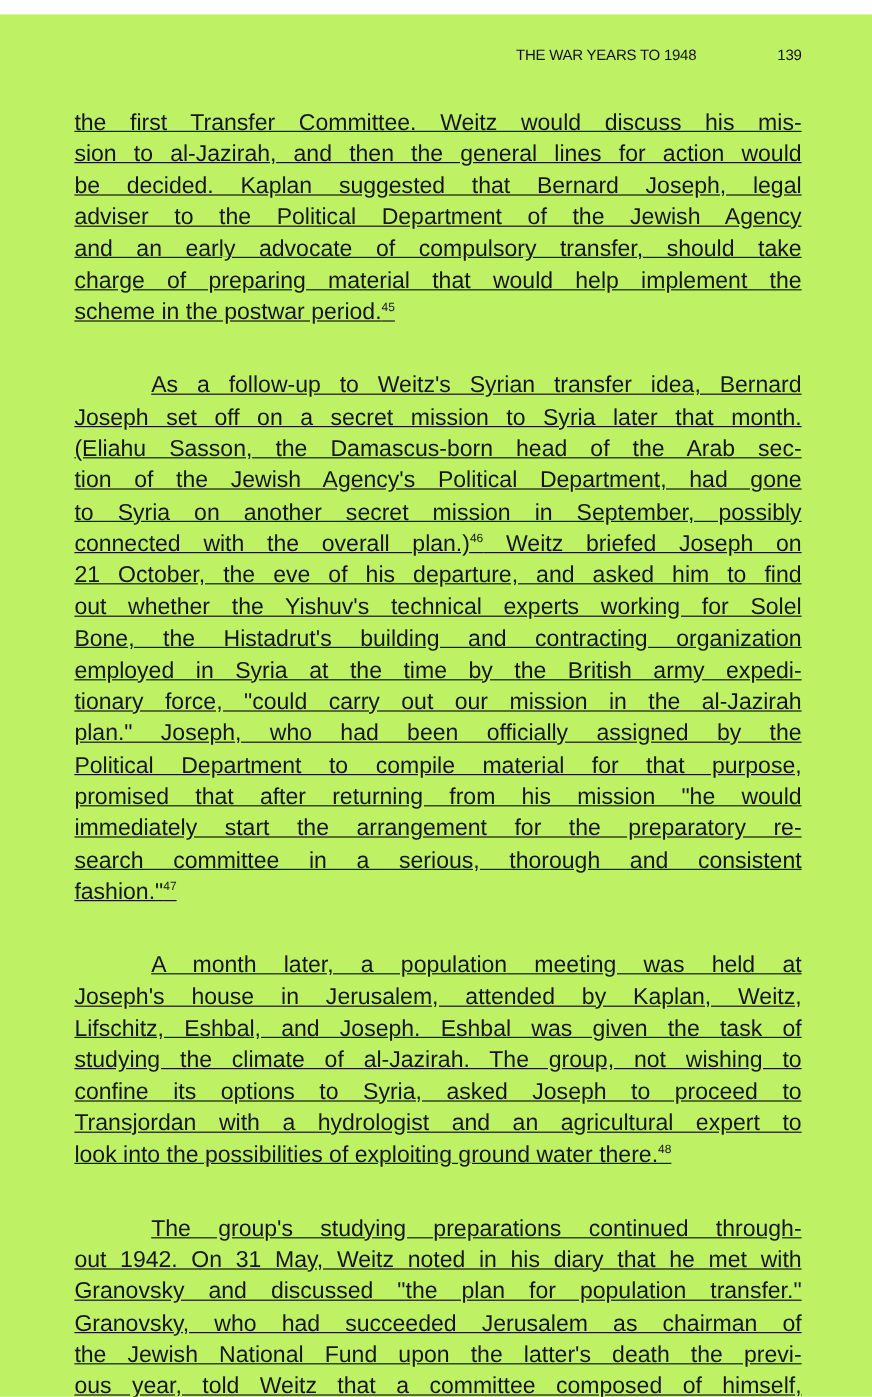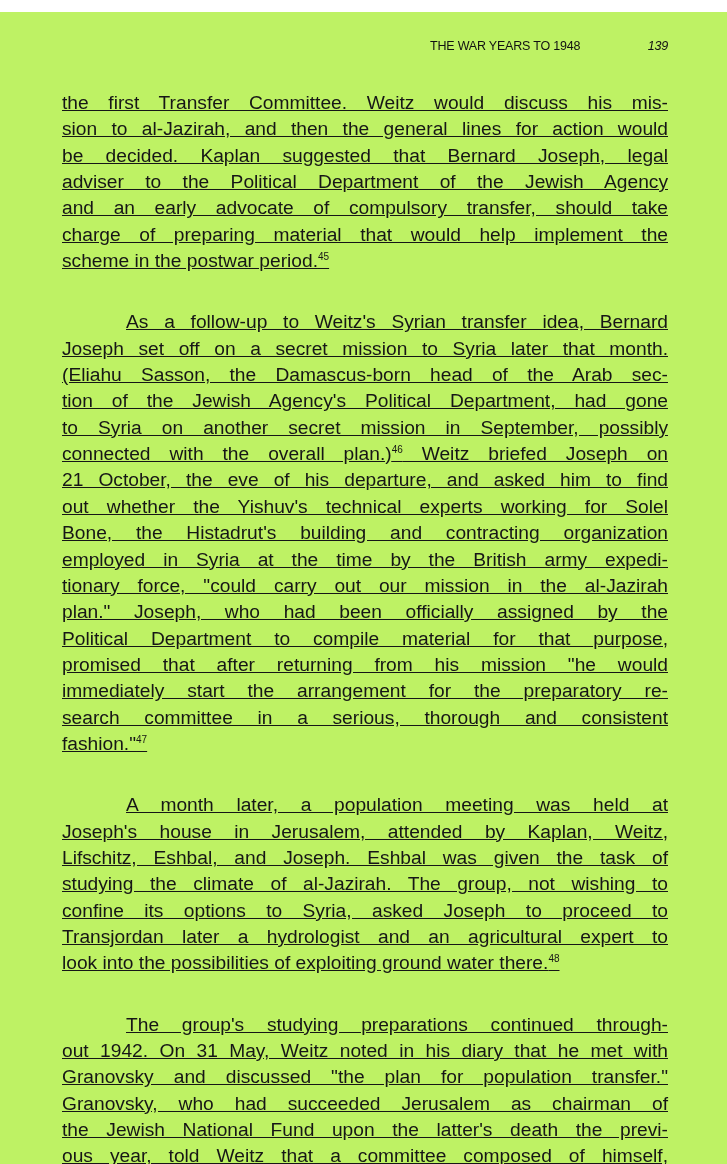--- a/index.html
+++ b/index.html
@@ -4,21 +4,21 @@
 <style>
   html, body { margin: 0; padding: 0; background: #ffffff; }
   body { width: 727px; height: 1164px; position: relative; overflow: hidden; }
   .page { position: absolute; left: 0; top: 12px; width: 727px; height: 1164px; background: #bef264; padding-left: 28px; }
   .running-head {
     position: absolute; top: 27px; left: 420px; width: 248px; height: 16px;
     font-family: "Liberation Sans", sans-serif; font-size: 12.5px; color: #111;
     letter-spacing: -0.2px; white-space: nowrap;
   }
   .running-head .title { position: absolute; left: 10px; top: 0; }
-  .running-head .folio { position: absolute; right: 0; top: 0; font-style: italic; }
+  .running-head .folio { position: absolute; right: 0; top: 0; }
   .body-text {
     position: absolute; left: 62px; top: 78px; width: 606px;
     font-family: "Liberation Sans", sans-serif; font-size: 19.2px; color: #161616;
   }
   .line {
     display: block; height: 26.35px; line-height: 26.35px; white-space: nowrap;
     text-align: justify; text-align-last: justify; text-decoration: underline;
   }
   .line.last { text-align-last: left; }
   .line.indent { padding-left: 64px; margin-top: 35px; }
@@ -64,21 +64,21 @@
       <span class="line">search committee in a serious, thorough and consistent</span>
       <span class="line last"><span>fashion."</span><sup class="fn">47</sup></span>
     </div>
 
     <div>
       <span class="line indent">A month later, a population meeting was held at</span>
       <span class="line">Joseph's house in Jerusalem, attended by Kaplan, Weitz,</span>
       <span class="line">Lifschitz, Eshbal, and Joseph.  Eshbal was given the task of</span>
       <span class="line">studying the climate of al-Jazirah.  The group, not wishing to</span>
       <span class="line">confine its options to Syria, asked Joseph to proceed to</span>
-      <span class="line">Transjordan later a hydrologist and an agricultural expert to</span>
+      <span class="line">Transjordan with a hydrologist and an agricultural expert to</span>
       <span class="line last"><span>look into the possibilities of exploiting ground water there.</span><sup class="fn">48</sup></span>
     </div>
 
     <div>
       <span class="line indent">The group's studying preparations continued through-</span>
       <span class="line">out 1942. On 31 May, Weitz noted in his diary that he met with</span>
       <span class="line">Granovsky and discussed "the plan for population transfer."</span>
       <span class="line">Granovsky, who had succeeded Jerusalem as chairman of</span>
       <span class="line">the Jewish National Fund upon the latter's death the previ-</span>
       <span class="line">ous year, told Weitz that a committee composed of himself,</span>

